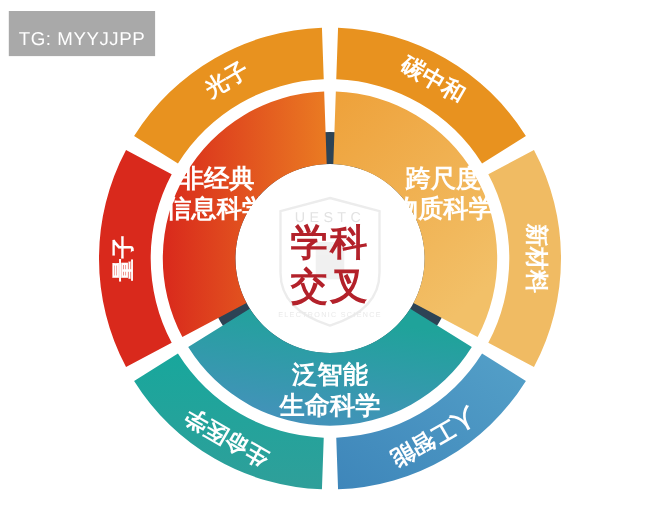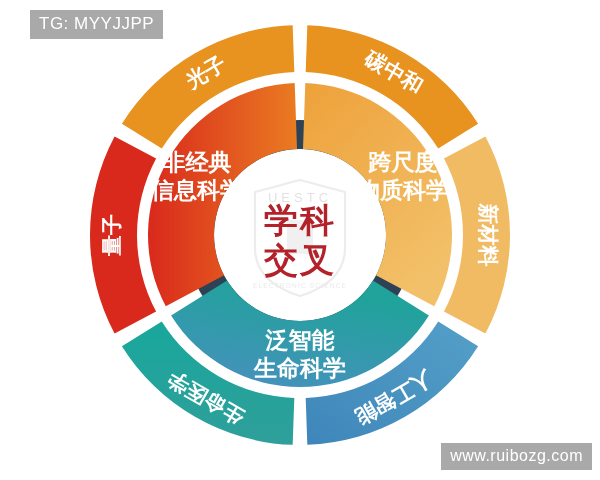--- a/index.html
+++ b/index.html
@@ -9,24 +9,23 @@
     font-family:"Liberation Sans","DejaVu Sans",sans-serif;
     position:relative;overflow:hidden;
   }
   #stage{position:absolute;inset:0;}
   .wm{
     position:absolute;
     background:#a9a9a9;
     color:#ffffff;
     font-size:17px;
     letter-spacing:.5px;
-    padding:4px 9px 5px 9px;
+    padding:16px 9px 5px 9px;
     white-space:nowrap;
     line-height:1.15;
-    margin-left:22px;
   }
   #wm-tl{left:8px;top:10px;}
   #wm-br{right:8px;bottom:10px;font-size:16px;}
   svg#wheel{position:absolute;left:50%;top:20px;transform:translateX(-50%);display:block;}
   .seg-label{
     font-family:"Liberation Sans","DejaVu Sans",sans-serif;
     font-weight:bold;
     fill:#ffffff;
     text-anchor:middle;
     dominant-baseline:middle;
@@ -121,14 +120,13 @@
         <text class="seg-label inner-label" x="235" y="350">生命科学</text>
         <text class="seg-label outer-label" x="48.5" y="214.99999999999997" transform="rotate(-90 48.5 214.99999999999997)">量子</text>
         <text class="seg-label outer-label" x="141.75000000000006" y="53.48626219420217" transform="rotate(-30 141.75000000000006 53.48626219420217)">光子</text>
         <text class="seg-label outer-label" x="328.25" y="53.4862621942022" transform="rotate(30 328.25 53.4862621942022)">碳中和</text>
         <text class="seg-label outer-label" x="421.5" y="215" transform="rotate(90 421.5 215)">新材料</text>
         <text class="seg-label outer-label" x="328.25" y="376.5137378057978" transform="rotate(150 328.25 376.5137378057978)">人工智能</text>
         <text class="seg-label outer-label" x="141.75000000000006" y="376.51373780579786" transform="rotate(210 141.75000000000006 376.51373780579786)">生命医学</text>
       </g>
     </svg>
 
-  <div class="wm" id="wm-br">www.ruibozg.com</div>
 </div>
 
 </body></html>

